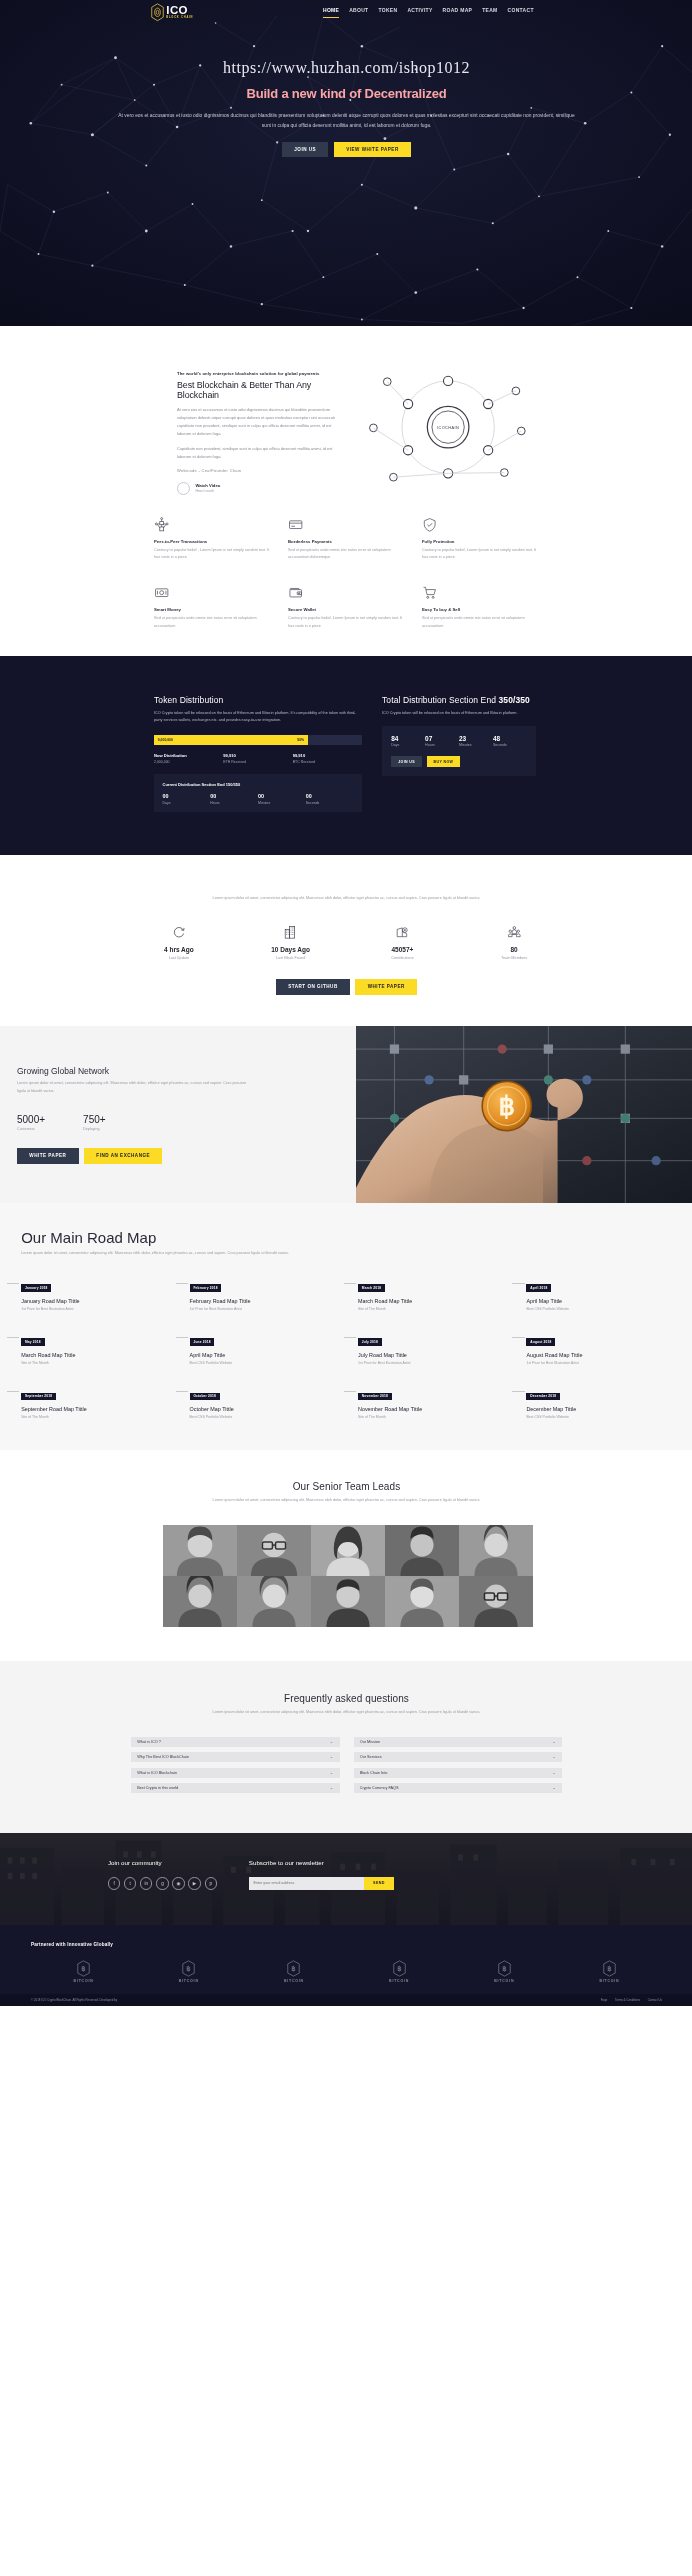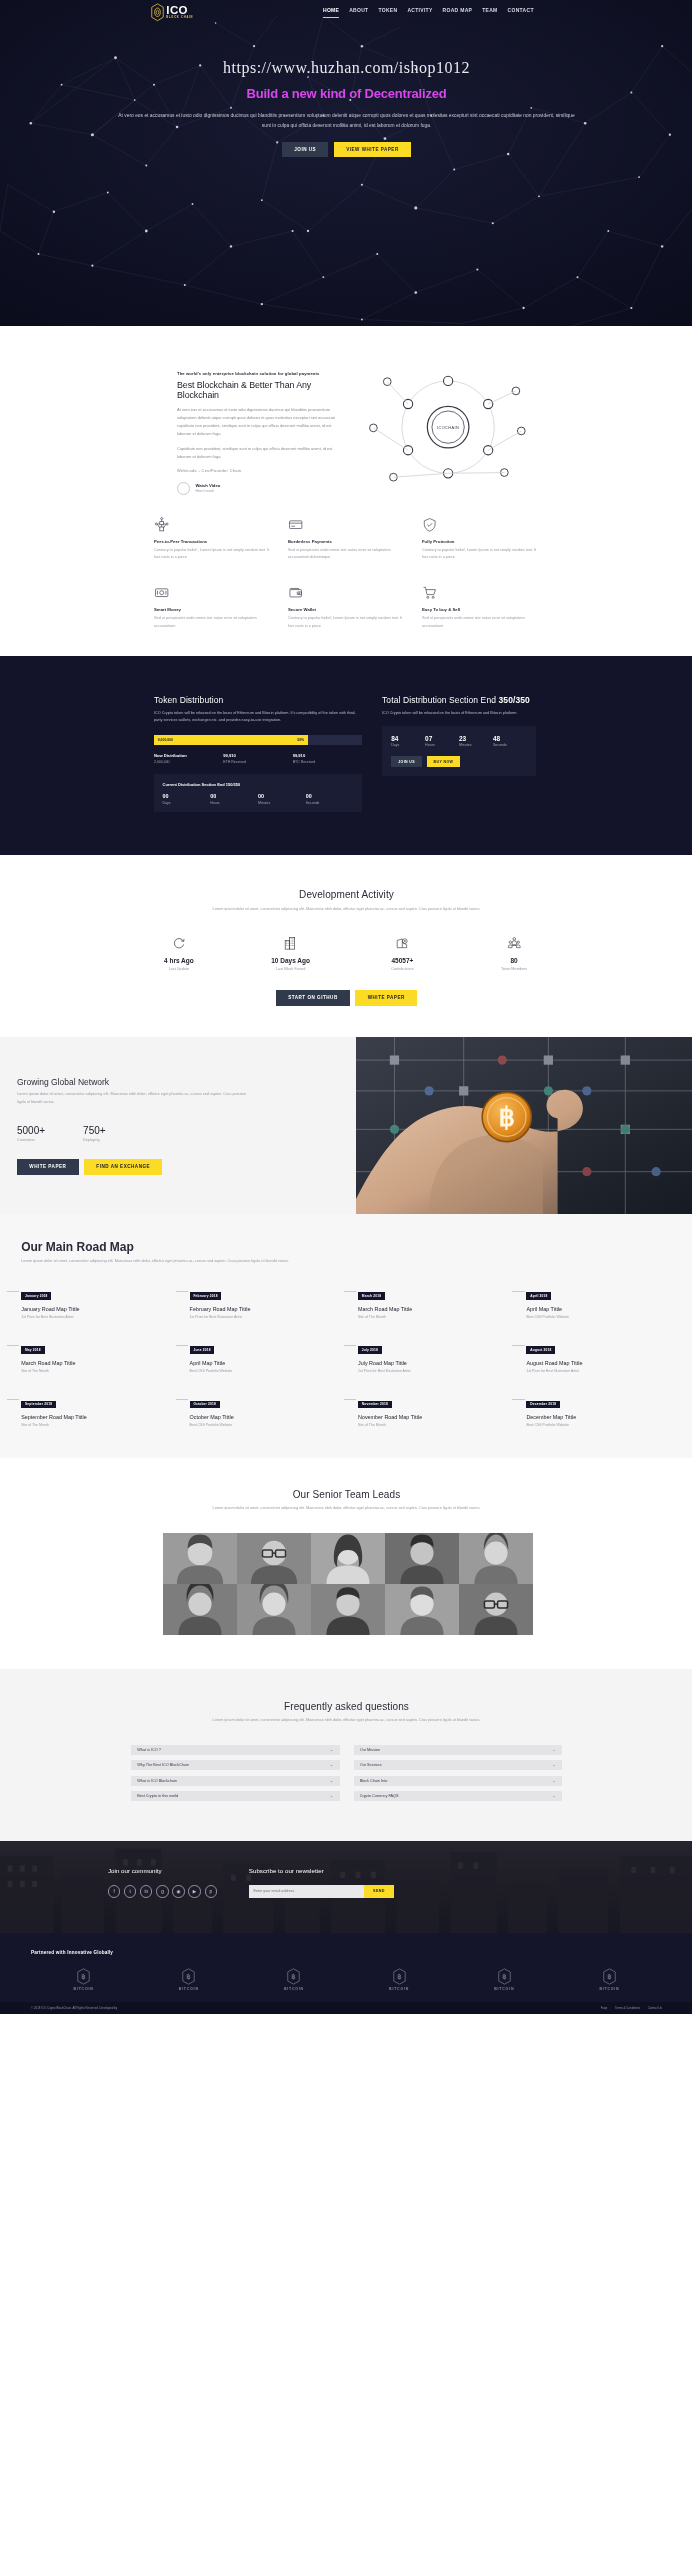--- a/index.html
+++ b/index.html
@@ -39,21 +39,21 @@
   .nav-links a.active:after {
     content:""; position:absolute; left:0; bottom:-3.1px; width:100%; height:1.2px; background:#f4d03f;
   }
   .hero-url {
     text-align:center; margin-top:31px;
     font-family:"Liberation Serif", serif;
     font-size:16px; color:#e8e9f0; letter-spacing:0.5px;
   }
   .hero-title {
     text-align:center; margin-top:9.2px;
-    font-size:13px; font-weight:700; color:#d946ef; letter-spacing:-0.2px;
+    font-size:13px; font-weight:700; color:#fca5a5; letter-spacing:-0.2px;
   }
   .hero-sub {
     margin:10px auto 0; width:462px; text-align:center;
     font-size:4.9px; line-height:2.0; color:#c9cad6;
   }
   .hero-btns { display:flex; justify-content:center; gap:5.4px; margin-top:10.8px; }
   .btn {
     display:inline-flex; align-items:center; justify-content:center;
     font-size:4.6px; font-weight:700; letter-spacing:0.5px; text-transform:uppercase;
     cursor:pointer; border:none;
@@ -127,21 +127,21 @@
   .grow-p { width:231px; font-size:3.8px; line-height:1.95; color:#9a9aa4; margin-top:4.6px;}
   .grow-nums { display:flex; gap:38px; margin-top:18.5px; }
   .grow-num { font-size:10px; font-weight:500; color:#23232f;}
   .grow-lbl { font-size:3.7px; color:#9a9aa4; margin-top:2.3px;}
   .grow-btns { display:flex; gap:5.4px; margin-top:17px; }
   .grow-right { flex:1; position:relative; overflow:hidden; background:#2a2c34; }
 
   
   .sec-road { background:#f7f7f8; padding:26px 0 31px; }
   .road-inner { width:666px; margin:0 auto; padding-left:7.7px;}
-  .road-h2 { font-size:12px; font-weight:700; color:#2b2b38;}
+  .road-h2 { font-size:15px; font-weight:400; color:#2b2b38;}
   .road-p { font-size:3.8px; line-height:1.9; color:#9a9aa4; margin-top:3.8px; width:616px;}
   .road-grid { display:grid; grid-template-columns:repeat(4,1fr); gap:21.6px 15.4px; margin-top:21.6px;}
   .road-card { position:relative; }
   .road-line { position:absolute; left:-14px; top:4.6px; width:12.3px; height:0.8px; background:#c9c9d1;}
   .road-badge { display:inline-block; background:#14152a; color:#fff; font-size:3.2px; font-weight:700; padding:1.9px 3.8px; letter-spacing:0.2px;}
   .road-title { font-size:5.4px; font-weight:400; color:#23232f; margin-top:5.4px;}
   .road-sub { font-size:3.5px; color:#9a9aa4; margin-top:3.1px;}
 
   
   .sec-team { background:#fff; padding:31px 0 34px; text-align:center;}
@@ -517,21 +517,20 @@
           <div class="cd2-btns">
             <button class="btn-sm" style="background:#313a4c;color:#fff">JOIN US</button>
             <button class="btn-sm" style="background:#fbdb24;color:#1b1b28">BUY NOW</button>
           </div>
         </div>
       </div>
     </div>
   </section>
 
   <section class="sec-dev">
-    <h2 class="sec-h2">Development Activity</h2>
     <p class="sec-p">Lorem ipsum dolor sit amet, consectetur adipiscing elit. Maecenas nibh dolor, efficitur eget pharetra ac, cursus sed sapien. Cras posuere ligula ut blandit varius.</p>
     <div class="dev-grid">
       <div>
         <div class="dev-icon">
           <svg width="14.6" height="14.6" viewBox="0 0 20 20" fill="none" stroke="#3a3a48" stroke-width="1">
             <path d="M15.5 7 A6.5 6.5 0 1 0 16 11.5"></path>
               <path d="M16.5 4 L16 7.5 L12.6 6.6"></path>
           </svg>
         </div>
         <div class="dev-num">4 hrs Ago</div>

